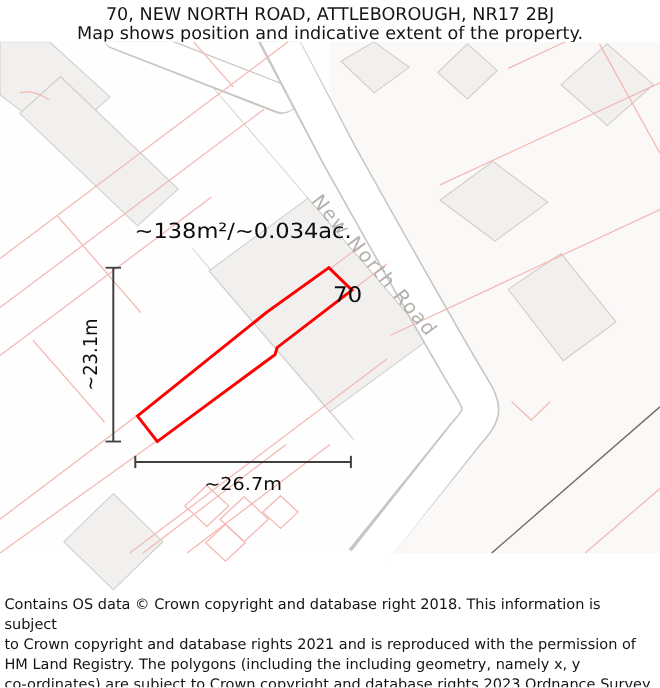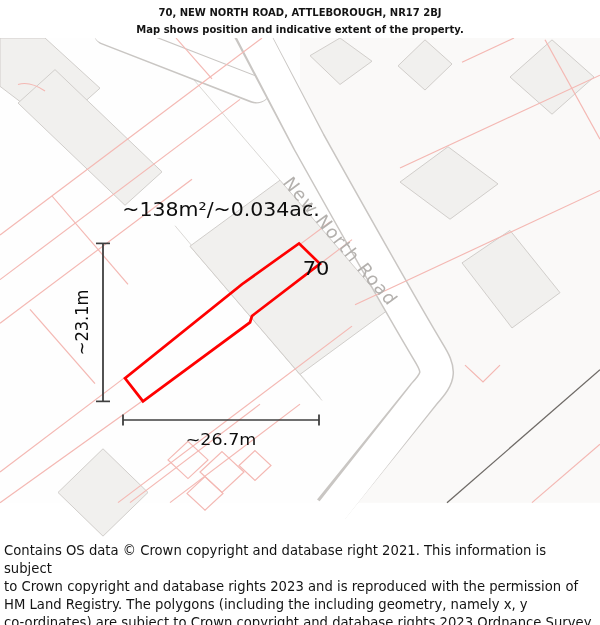--- a/index.html
+++ b/index.html
@@ -5,21 +5,21 @@
   html,body{margin:0;padding:0;background:#ffffff;}
   .page{
     position:relative;width:600px;height:625px;overflow:hidden;
     background:#ffffff;
     font-family:"DejaVu Sans","Liberation Sans",sans-serif;
     color:#111;
   }
   .hdr{
     position:absolute;top:0;left:0;width:600px;height:38px;
     text-align:center;padding-top:5px;box-sizing:border-box;
-    font-size:10px;line-height:16.5px;color:#141414;font-weight:bold;
+    font-size:16px;line-height:16.5px;color:#141414;
   }
   .map-wrap{position:absolute;top:38px;left:0;width:600px;height:500px;}
   .ftr{
     position:absolute;top:538px;left:0;width:600px;
     padding:4px 4px 0 4px;box-sizing:border-box;
     font-size:13.2px;line-height:18px;color:#141414;
     text-align:left;
   }
   svg text{font-family:"DejaVu Sans","Liberation Sans",sans-serif;}
   .maplabel{fill:#0d0d0d;}
@@ -111,20 +111,20 @@
 
       <text class="roadlabel" x="282" y="194" font-size="18.5" transform="rotate(51.3 282 194)">New North Road</text>
       <text class="maplabel" x="221" y="230" font-size="20.5" text-anchor="middle">~138m²/~0.034ac.</text>
       <text class="maplabel" x="316" y="293" font-size="21" text-anchor="middle">70</text>
       <text class="maplabel" x="88" y="344" font-size="17.5" text-anchor="middle" transform="rotate(-90 88 344)">~23.1m</text>
       <text class="maplabel" x="221" y="476" font-size="17.5" text-anchor="middle">~26.7m</text>
     </svg>
   </div>
 
   <div class="ftr">
-    <div>Contains OS data © Crown copyright and database right 2021. This information is subject</div>
-    <div>to Crown copyright and database rights 2023 and is reproduced with the permission of</div>
+    <div>Contains OS data © Crown copyright and database right 2018. This information is subject</div>
+    <div>to Crown copyright and database rights 2021 and is reproduced with the permission of</div>
     <div>HM Land Registry. The polygons (including the including geometry, namely x, y</div>
     <div>co-ordinates) are subject to Crown copyright and database rights 2023 Ordnance Survey</div>
 
   </div>
 
 </div>
 
 </body></html>

